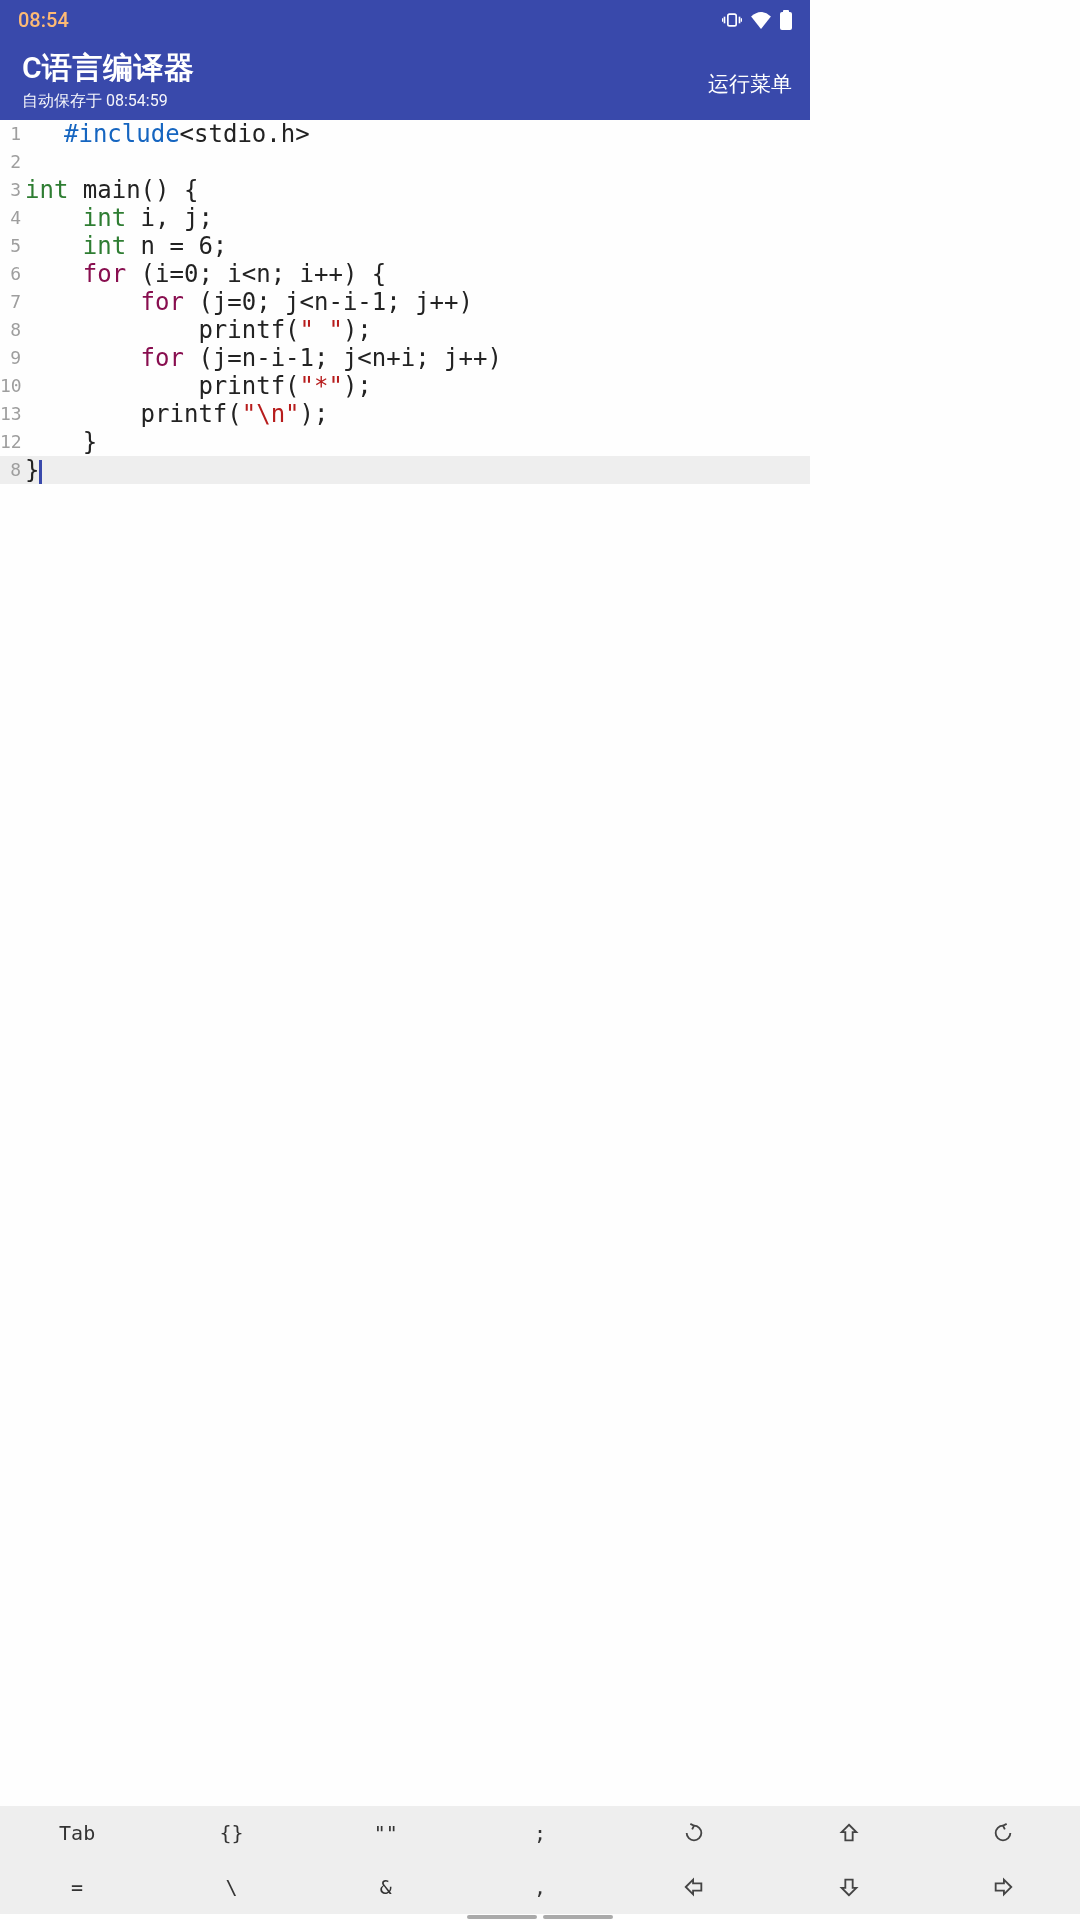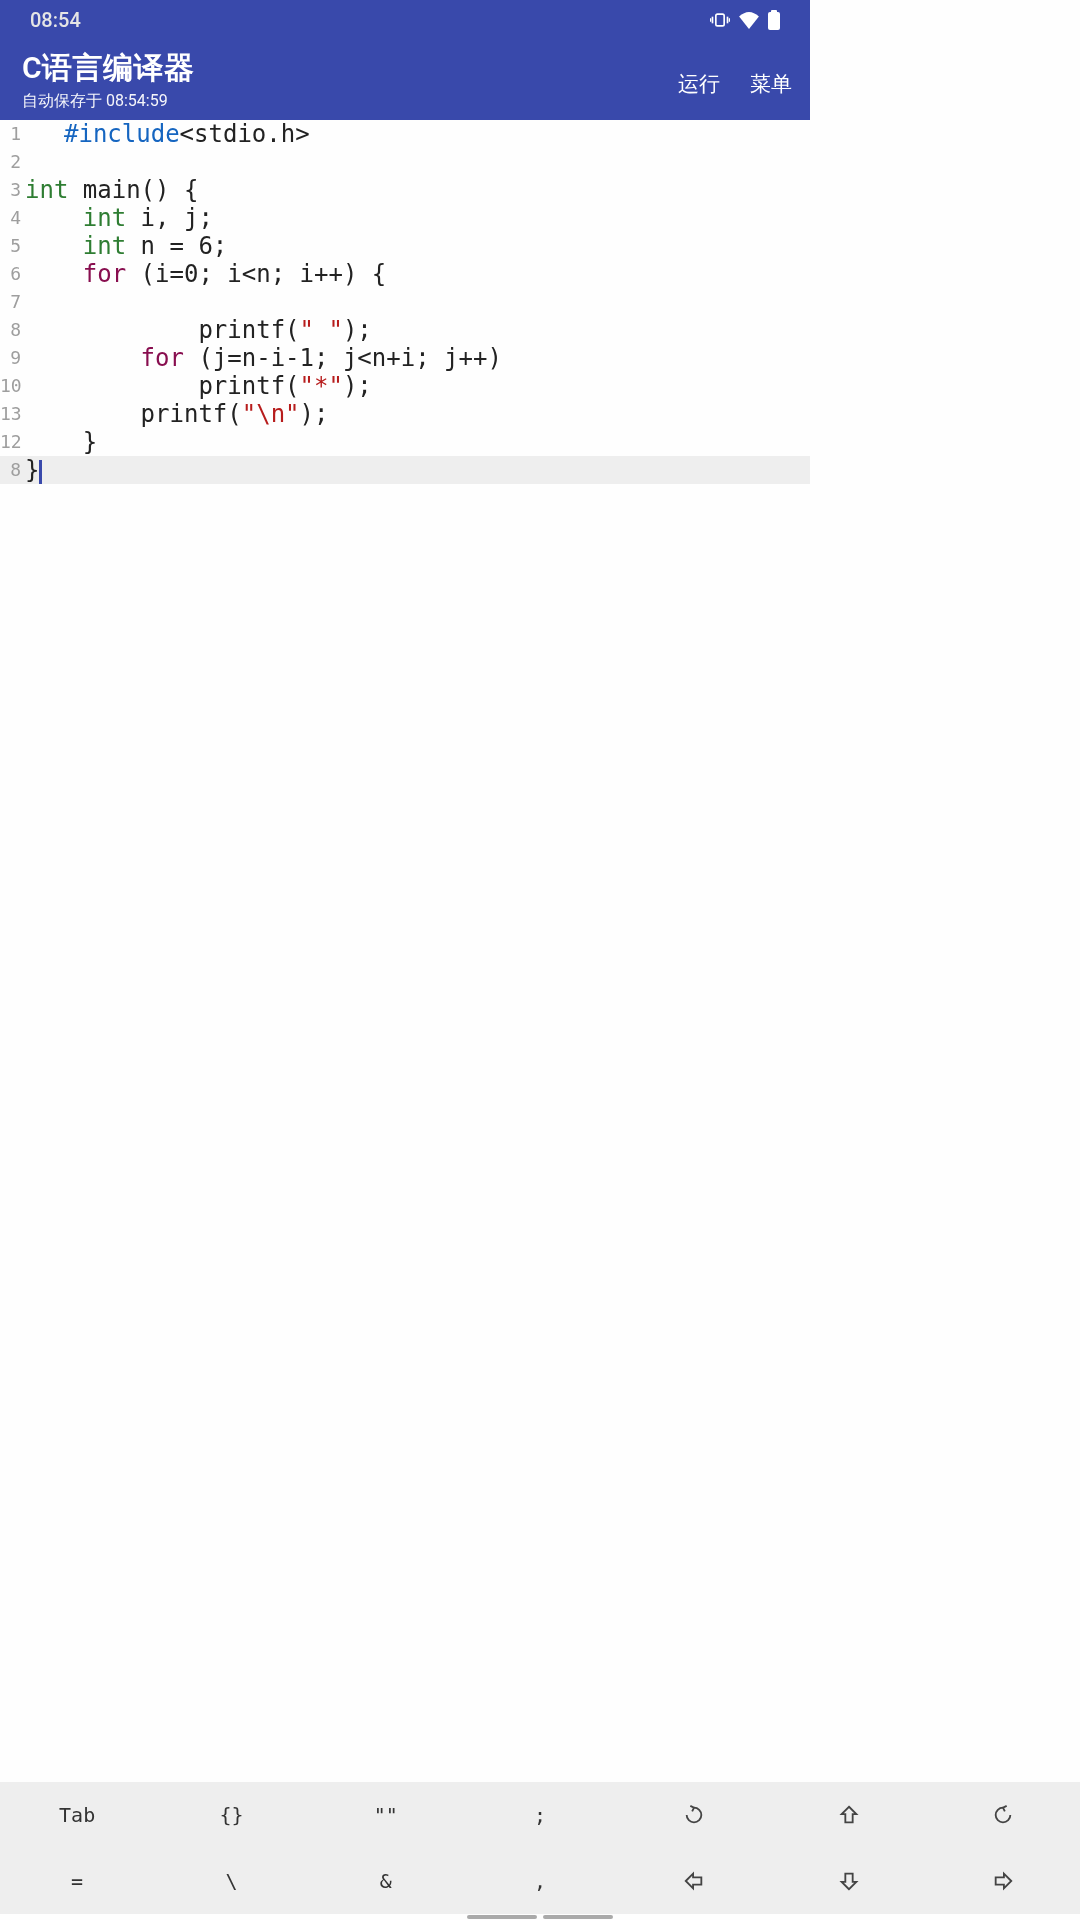--- a/index.html
+++ b/index.html
@@ -6,25 +6,25 @@
     html, body {
       width: 810px;
       height: 1440px;
       overflow: hidden;
       font-family: -apple-system, BlinkMacSystemFont, "Segoe UI", Roboto, sans-serif;
       background: #fefefe;
     }
     .status-bar {
       height: 40px;
       background: #3949ab;
-      color: #e5e5e5;
+      color: #fdba74;
       display: flex;
       align-items: center;
       justify-content: space-between;
-      padding: 0 30px;
+      padding: 0 18px;
       gap: 12px;
     }
     .status-time {
       font-size: 20px;
       font-weight: 500;
     }
     .status-icons {
       display: flex;
       align-items: center;
       gap: 8px;
@@ -44,21 +44,20 @@
       font-weight: 600;
       letter-spacing: 0.5px;
     }
     .app-subtitle {
       font-size: 16px;
       opacity: 0.95;
       margin-top: 2px;
     }
     .app-bar-actions {
       display: flex;
-      gap: 30px;
       font-size: 21px;
       align-items: center;
       margin-top: 8px;
     }
     .app-bar-actions span { cursor: pointer; }
     .editor-area {
       position: relative;
       height: calc(1440px - 40px - 80px - 132px - 6px);
       overflow: hidden;
       background: #fefefe;
@@ -99,21 +98,21 @@
       width: 3px;
       height: 24px;
       background: #3949ab;
       vertical-align: text-bottom;
       margin-left: 0px;
     }
     .toolbar {
       position: absolute;
       bottom: 6px;
       left: 0; right: 0;
-      height: 132px;
+      height: 108px;
       background: #eeeeee;
       display: grid;
       grid-template-rows: 1fr 1fr;
       grid-template-columns: repeat(7, 1fr);
     }
     .toolbar-btn {
       display: flex;
       align-items: center;
       justify-content: center;
       font-size: 20px;
@@ -194,20 +193,21 @@
       <div class="code-line">
         <div class="gutter">5</div>
         <div class="code-text"><span class="tok-punct">    </span><span class="tok-kw">int </span><span class="tok-ident">n = </span><span class="tok-num">6</span><span class="tok-punct">;</span></div>
       </div>
       <div class="code-line">
         <div class="gutter">6</div>
         <div class="code-text"><span class="tok-punct">    </span><span class="tok-ctrl">for </span><span class="tok-ident">(i=</span><span class="tok-num">0</span><span class="tok-ident">; i&lt;n; i++) {</span></div>
       </div>
       <div class="code-line">
         <div class="gutter">7</div>
+        <div class="code-text"><span class="tok-punct">        </span><span class="tok-ctrl">for </span><span class="tok-ident">(j=</span><span class="tok-num">0</span><span class="tok-ident">; j&lt;n-i-</span><span class="tok-num">1</span><span class="tok-ident">; j++)</span></div>
       </div>
       <div class="code-line">
         <div class="gutter">8</div>
         <div class="code-text"><span class="tok-fn">            printf(</span><span class="tok-str">" "</span><span class="tok-punct">);</span></div>
       </div>
       <div class="code-line">
         <div class="gutter">9</div>
         <div class="code-text"><span class="tok-punct">        </span><span class="tok-ctrl">for </span><span class="tok-ident">(j=n-i-</span><span class="tok-num">1</span><span class="tok-ident">; j&lt;n+i; j++)</span></div>
       </div>
       <div class="code-line">

